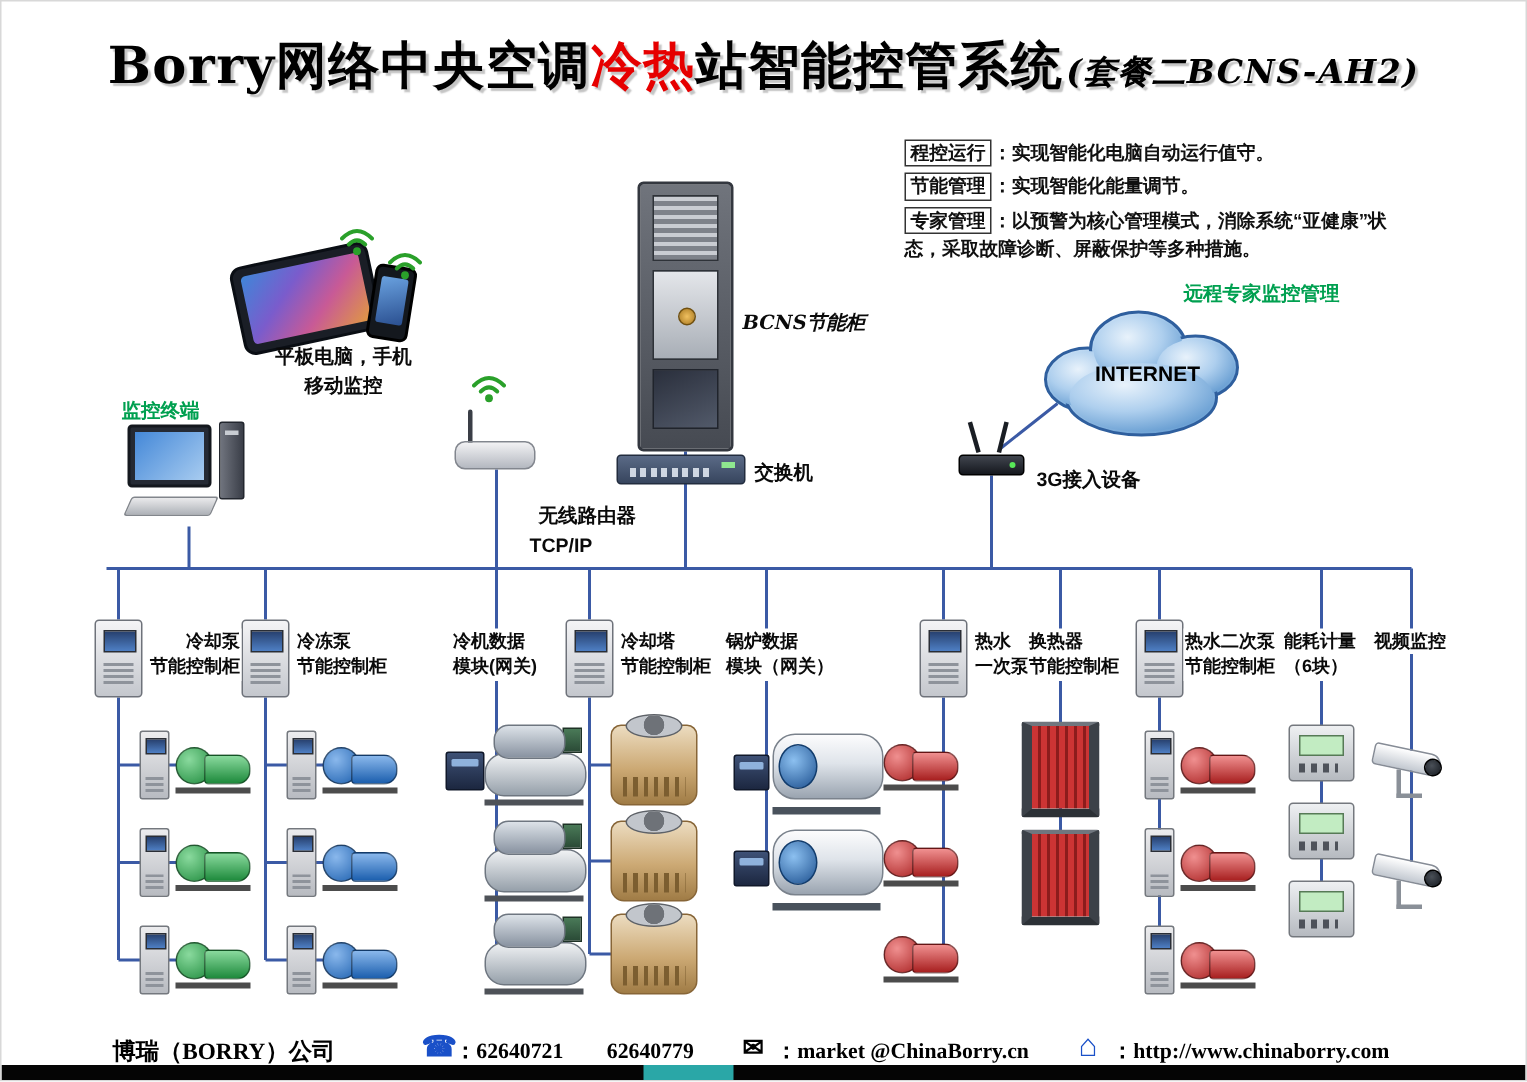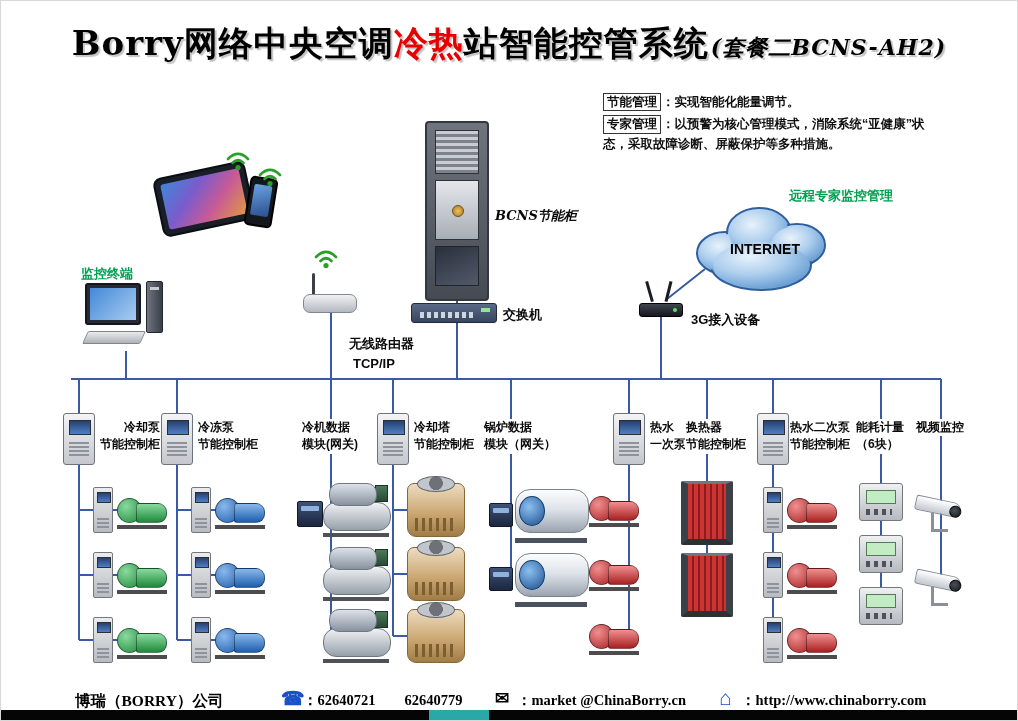--- a/index.html
+++ b/index.html
@@ -180,57 +180,60 @@
       M772 378 V412 M772 464 V639
       M880 378 V605
       M940 378 V586"></path>
   </svg>
 
   <div class="title">
     <span>Borry网络中央空调</span><span class="t-red">冷热</span><span>站智能控管系统</span><span class="t-suffix">(套餐二BCNS-AH2)</span>
   </div>
 
   <div class="features">
+    <div class="feat"><span class="feat-box">程控运行</span><span>：实现智能化电脑自动运行值守。</span></div>
     <div class="feat"><span class="feat-box">节能管理</span><span>：实现智能化能量调节。</span></div>
     <div class="feat"><span class="feat-box">专家管理</span><span>：以预警为核心管理模式，消除系统“亚健康”状态，采取故障诊断、屏蔽保护等多种措施。</span></div>
   </div>
 
   <div class="tablet"></div>
   <div class="phone"></div>
   <svg class="wifi" style="left:224px;top:148px;" width="26" height="22" viewBox="0 0 26 22">
     <g stroke="#2aa02a" stroke-width="2.6" fill="none" stroke-linecap="round">
         <path d="M3 10 Q13 0 23 10"></path>
         <path d="M7.5 14 Q13 8.5 18.5 14"></path>
       </g>
       <circle cx="13" cy="18.5" r="2.6" fill="#2aa02a"></circle>
   </svg>
   <svg class="wifi" style="left:256px;top:164px;" width="26" height="22" viewBox="0 0 26 22">
     <g stroke="#2aa02a" stroke-width="2.6" fill="none" stroke-linecap="round">
         <path d="M3 10 Q13 0 23 10"></path>
         <path d="M7.5 14 Q13 8.5 18.5 14"></path>
       </g>
       <circle cx="13" cy="18.5" r="2.6" fill="#2aa02a"></circle>
   </svg>
+  <div class="lbl center" style="left:166px;top:228px;width:124px;">平板电脑，手机
+移动监控</div>
 
   <div class="lbl green" style="left:80px;top:264px;">监控终端</div>
   <div class="pc">
     <div class="monitor"></div>
     <div class="pc-tower"></div>
     <div class="keyboard"></div>
   </div>
 
   <svg class="wifi" style="left:312px;top:246px;" width="26" height="22" viewBox="0 0 26 22">
     <g stroke="#2aa02a" stroke-width="2.6" fill="none" stroke-linecap="round">
         <path d="M3 10 Q13 0 23 10"></path>
         <path d="M7.5 14 Q13 8.5 18.5 14"></path>
       </g>
       <circle cx="13" cy="18.5" r="2.6" fill="#2aa02a"></circle>
   </svg>
   <div class="router"></div>
-  <div class="lbl" style="left:348px;top:334px;text-align:right;">无线路由器</div>
+  <div class="lbl" style="left:358px;top:334px;text-align:right;">无线路由器</div>
   <div class="lbl" style="left:352px;top:354px;">TCP/IP</div>
 
   <div class="rack">
     <div class="rack-vent"></div>
     <div class="rack-unit"></div>
     <div class="rack-glass"></div>
   </div>
   <div class="lbl script" style="left:494px;top:206px;">BCNS节能柜</div>
   <div class="switch"></div>
   <div class="lbl" style="left:502px;top:305px;">交换机</div>

